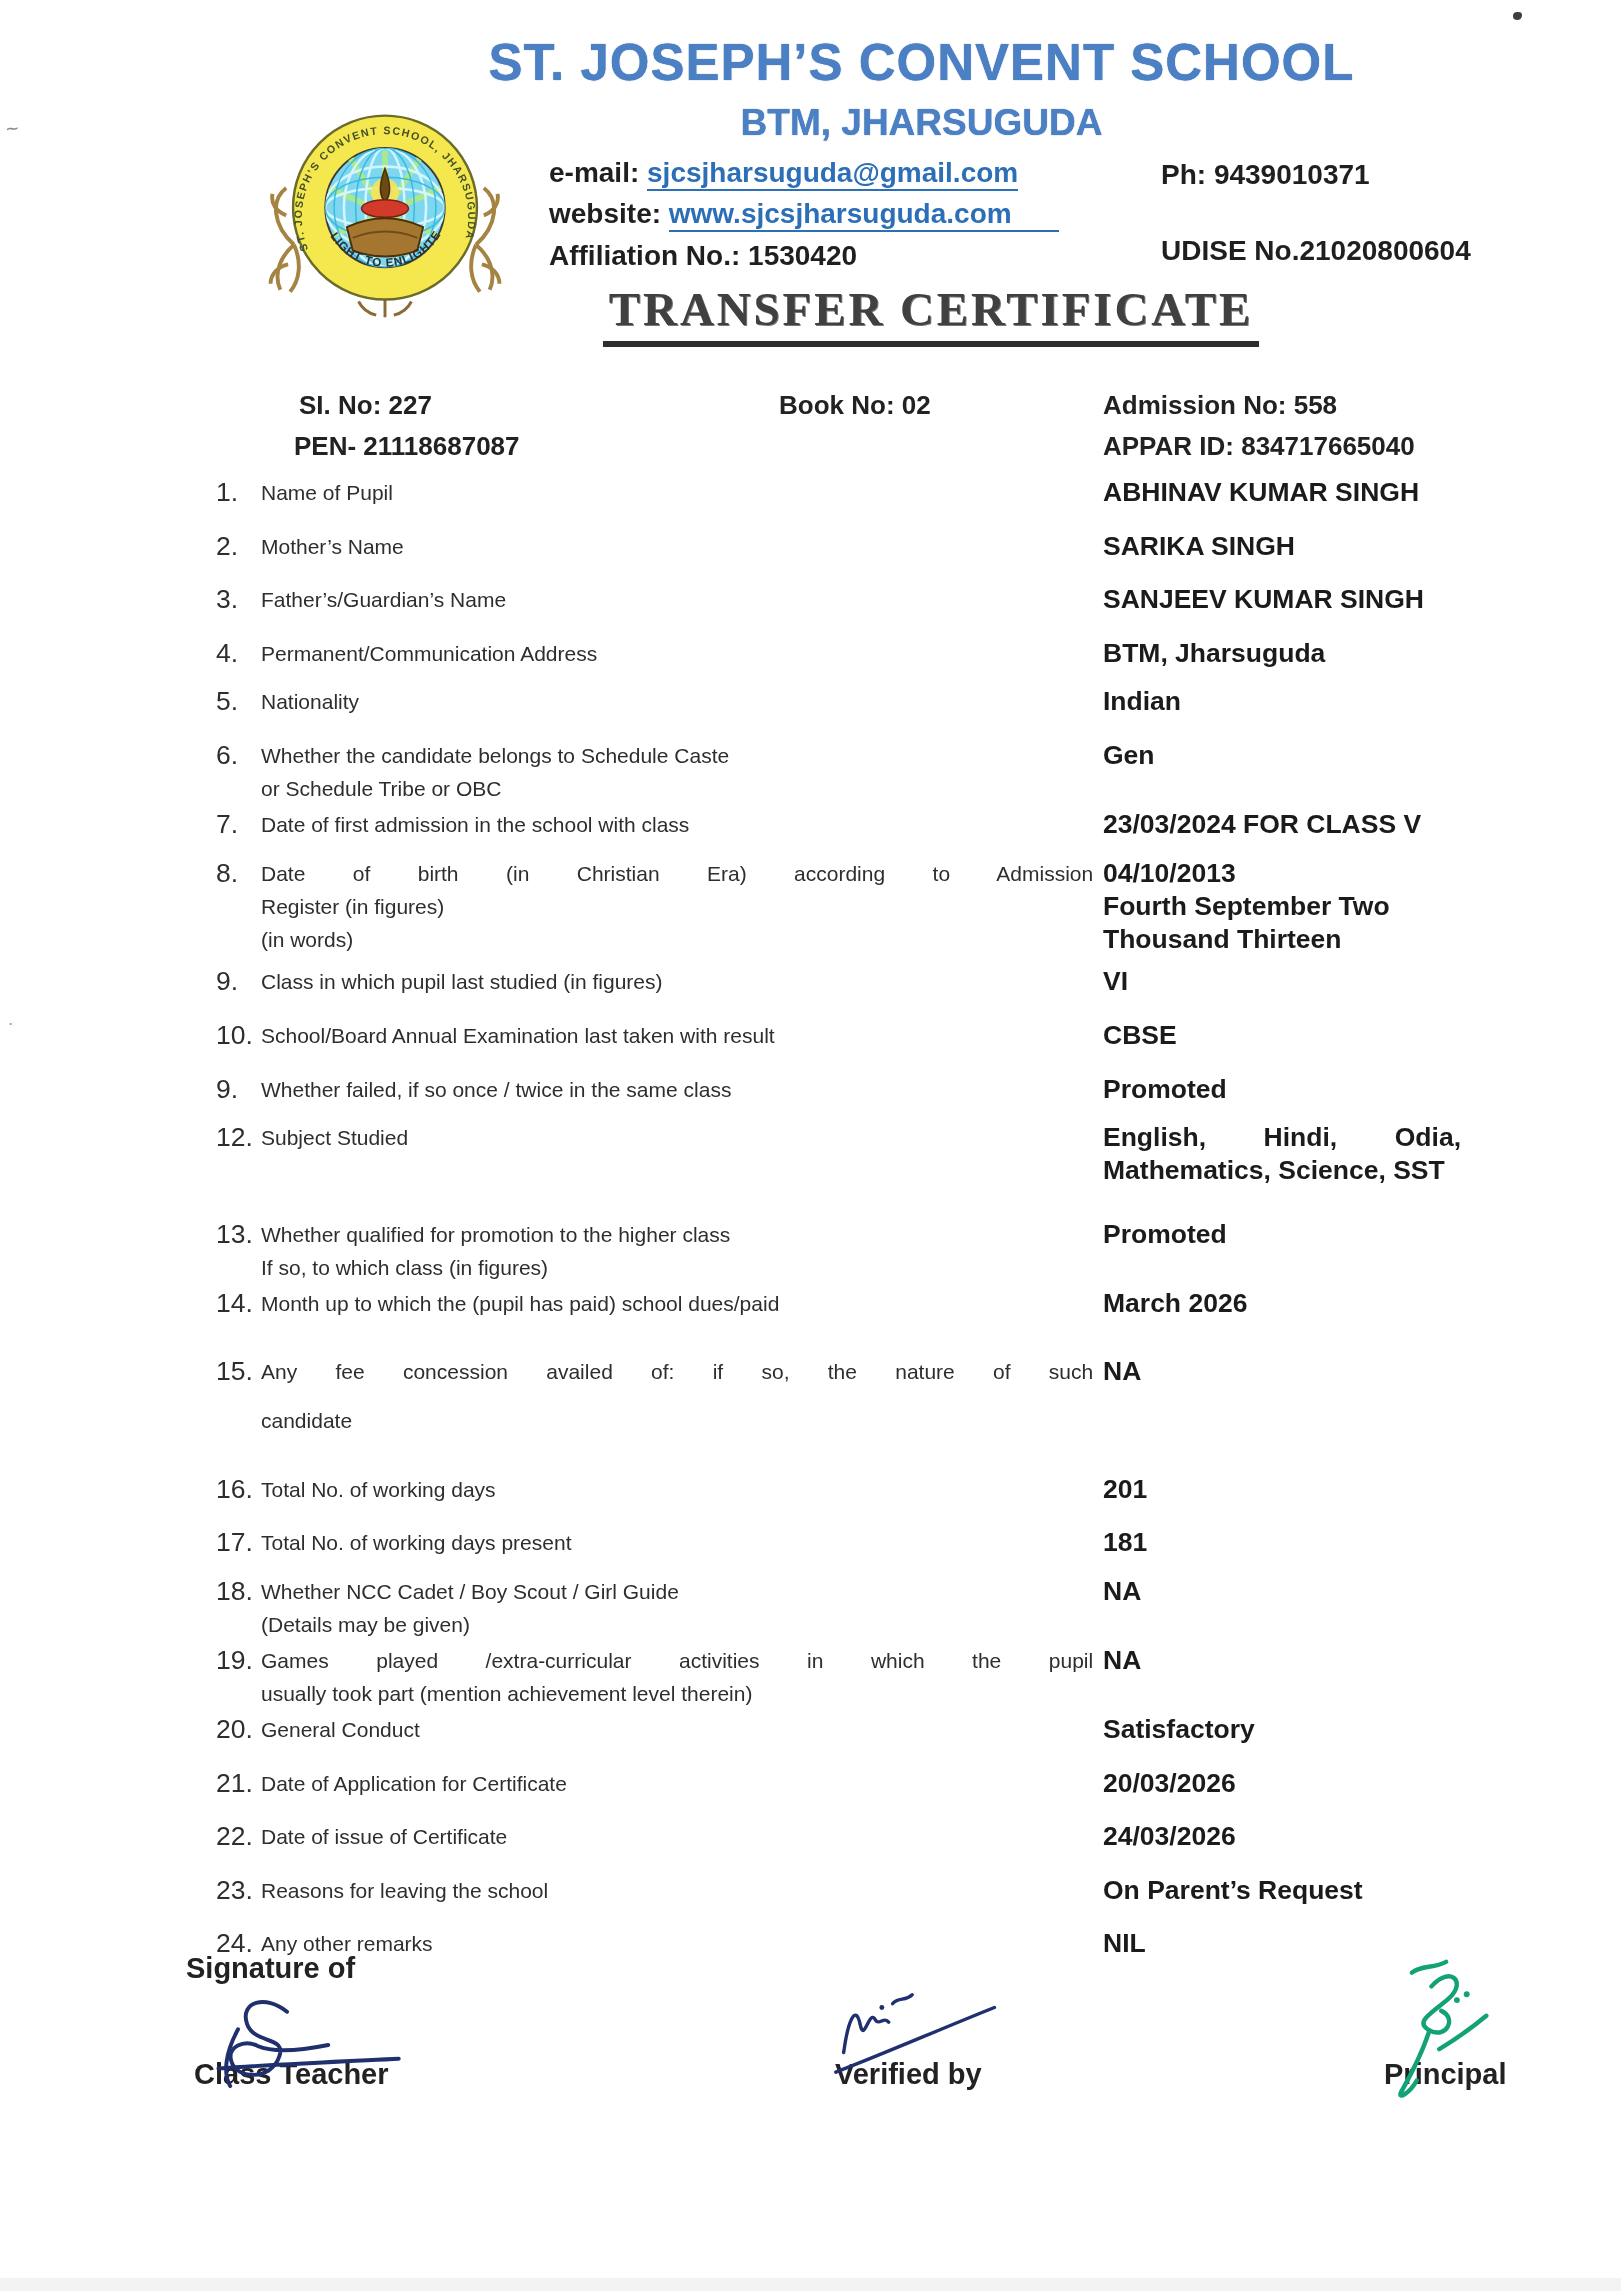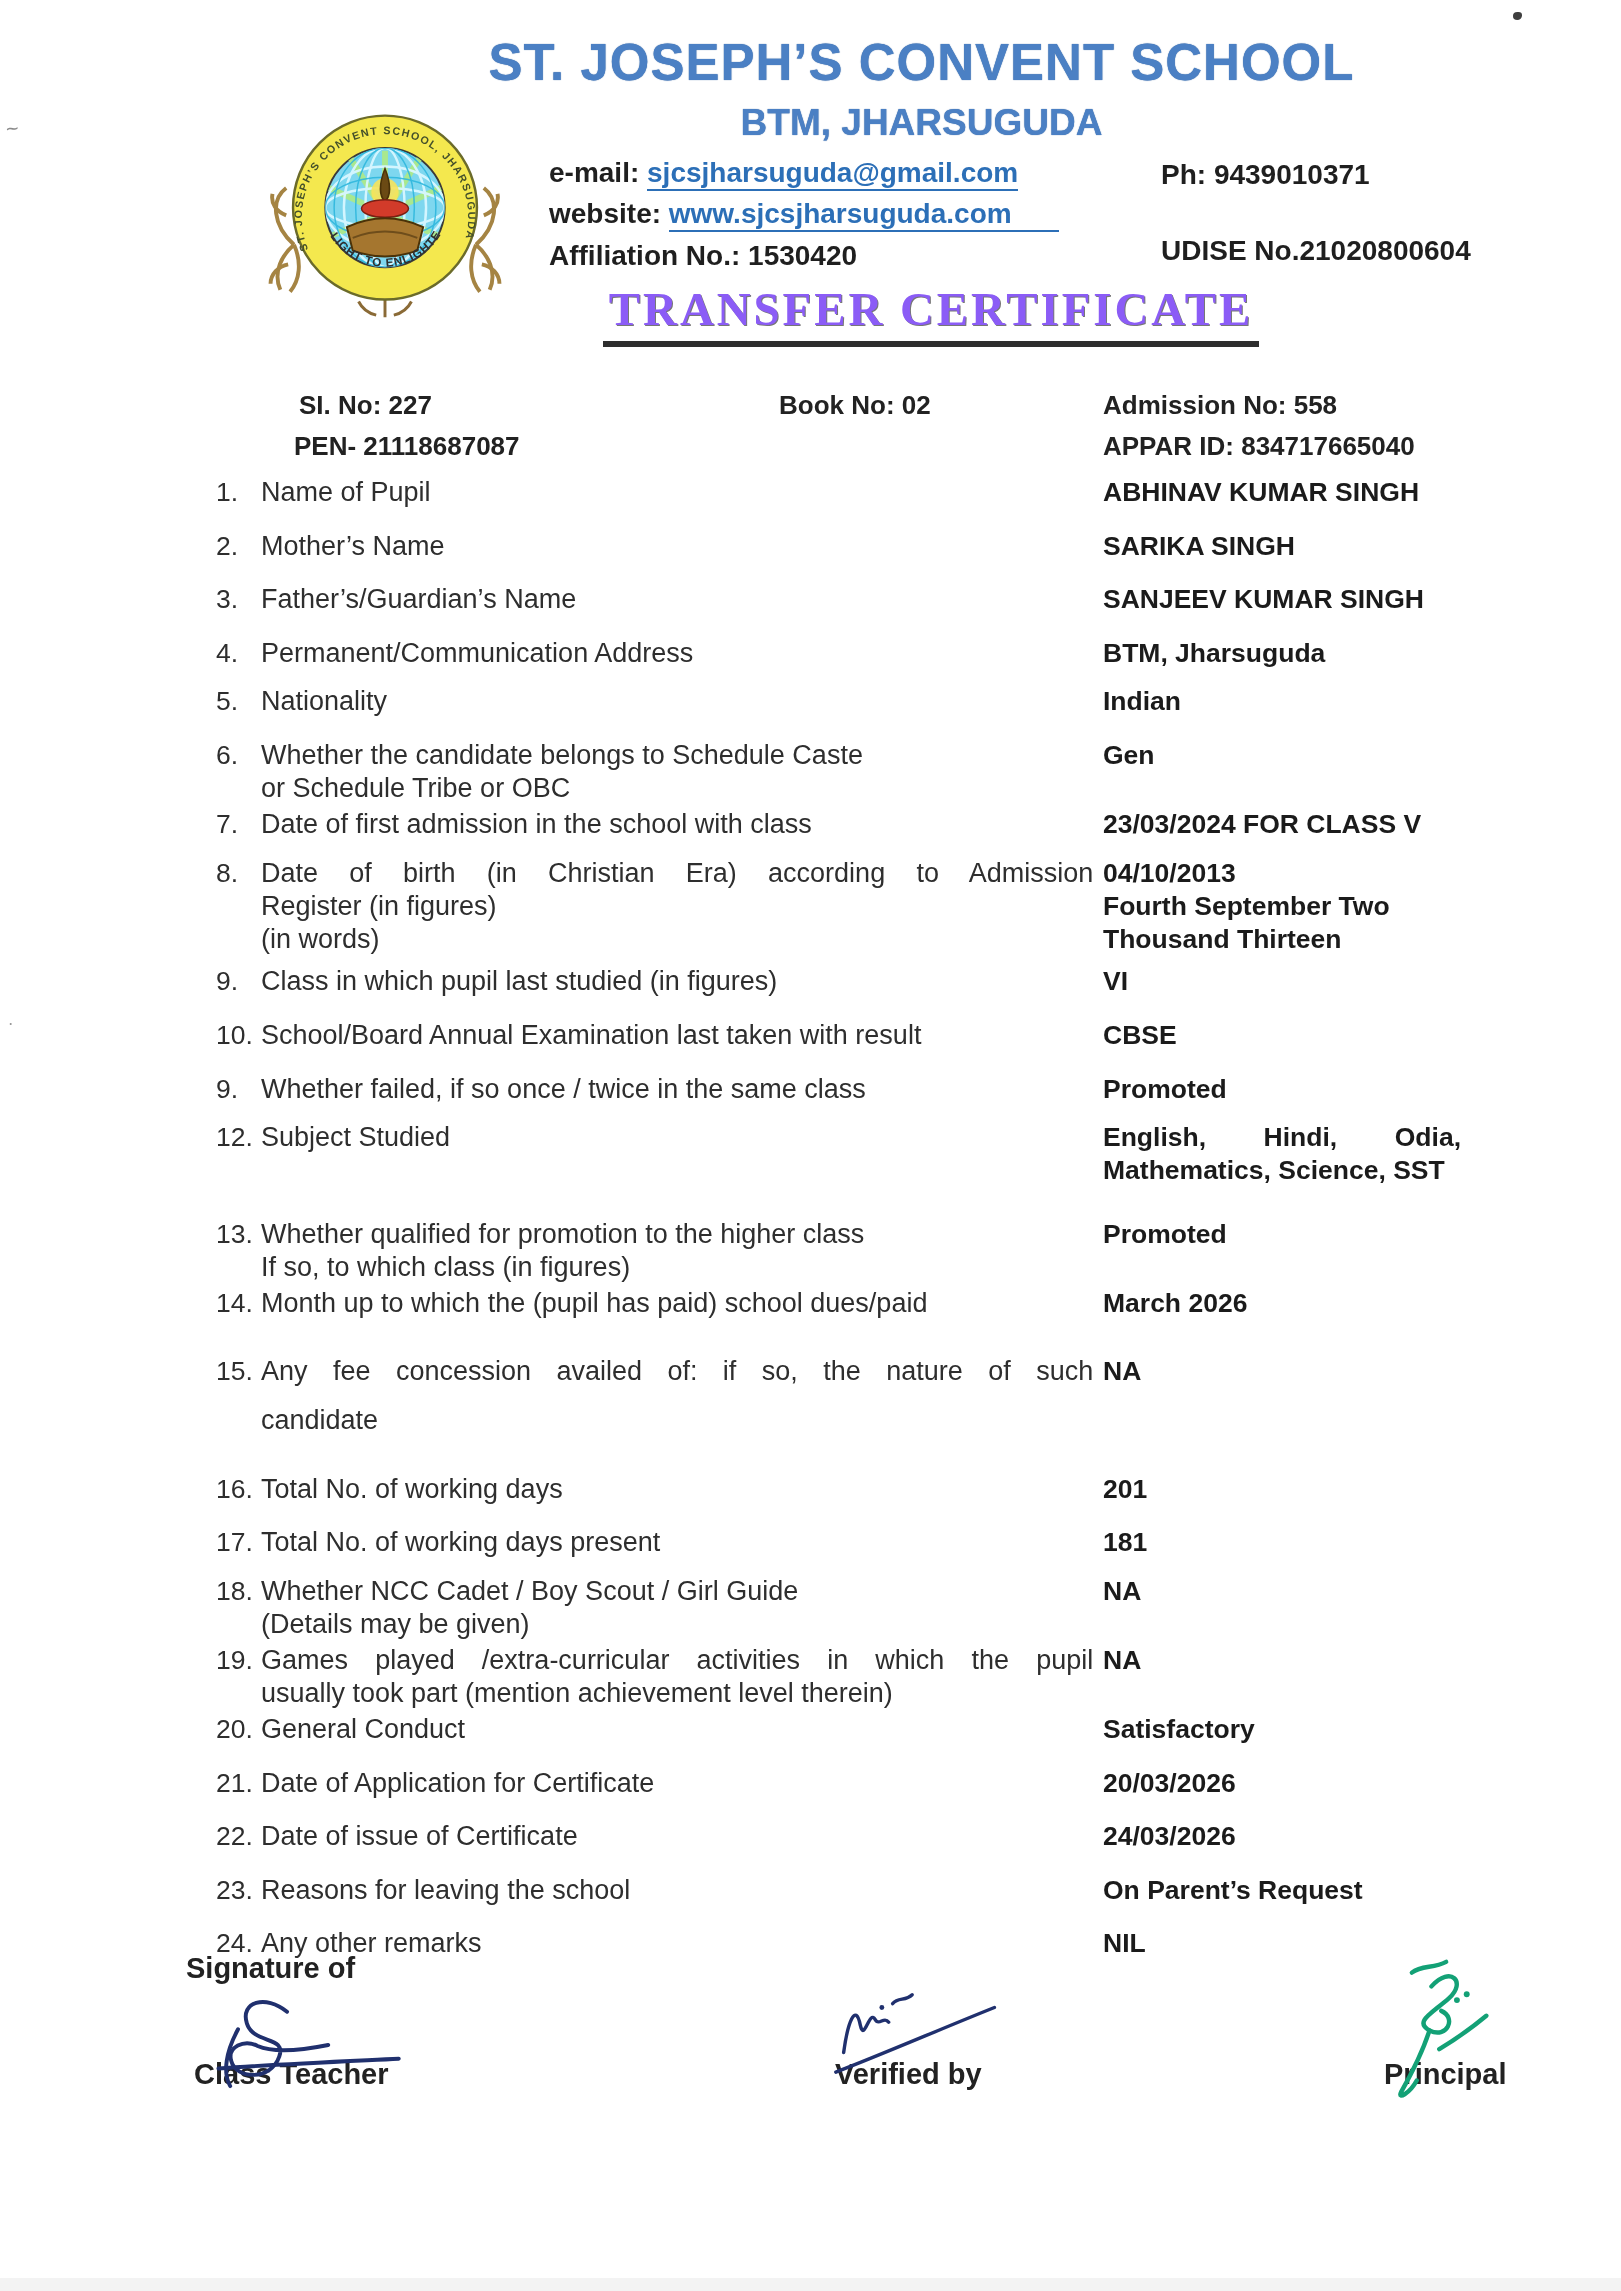--- a/index.html
+++ b/index.html
@@ -14,36 +14,36 @@
   .contact{position:absolute;font-size:28px;font-weight:bold;color:#1f1f1f;white-space:nowrap;}
   .c-email{left:549px;top:157px;}
   .c-web{left:549px;top:198px;}
   .c-aff{left:549px;top:240px;}
   .c-ph{left:1161px;top:159px;}
   .c-udise{left:1161px;top:235px;}
   .blue-link{color:#2c6fb7;border-bottom:2.9px solid #2c6fb7;padding-bottom:1px;}
   .ext-underline{padding-right:47px;}
   .cert-title{position:absolute;left:490px;top:282px;width:882px;text-align:center;}
   .cert-title span{display:inline-block;font-family:"Liberation Serif","DejaVu Serif",serif;
-        font-size:47px;font-weight:bold;color:#8b5cf6;letter-spacing:2.9px;
+        font-size:47px;font-weight:bold;color:#404040;letter-spacing:2.9px;
         border-bottom:6.9px solid #2e2e2e;padding:0 5.9px 4.9px 5.9px;
         text-shadow:1px 1px 0 #777;text-align:right;}
   
   .meta{position:absolute;font-size:26px;font-weight:bold;color:#222;white-space:nowrap;}
   .m-si{left:299px;top:390px;}
   .m-book{left:779px;top:390px;}
   .m-adm{left:1103px;top:390px;}
   .m-pen{left:294px;top:431px;}
   .m-appar{left:1103px;top:431px;}
   
   #rows{position:absolute;left:216px;top:476px;width:1245px;}
   .row{display:flex;align-items:flex-start;}
   .num{width:45px;flex:0 0 45px;font-size:26.5px;line-height:33px;color:#2e2e2e;}
   .lbl{width:842px;flex:0 0 842px;}
-  .lbl-line{font-size:27px;line-height:33px;color:#2e2e2e;padding-right:9.8px;}
+  .lbl-line{font-size:21px;line-height:33px;color:#2e2e2e;padding-right:9.8px;}
   .val{flex:1 1 auto;min-width:0;}
   .val-line{font-size:26.5px;line-height:33px;font-weight:bold;color:#1b1b1b;}
   .just{text-align:justify;text-align-last:justify;}
   .gap{margin-top:15.7px;}
   
   .sig-of{position:absolute;left:186px;top:1952px;font-size:29px;font-weight:bold;color:#222;}
   .sig-label{position:absolute;top:2058px;font-size:29px;font-weight:bold;color:#222;white-space:nowrap;}
   .sl-ct{left:194px;}
   .sl-vb{left:835px;}
   .sl-pr{left:1384px;}

